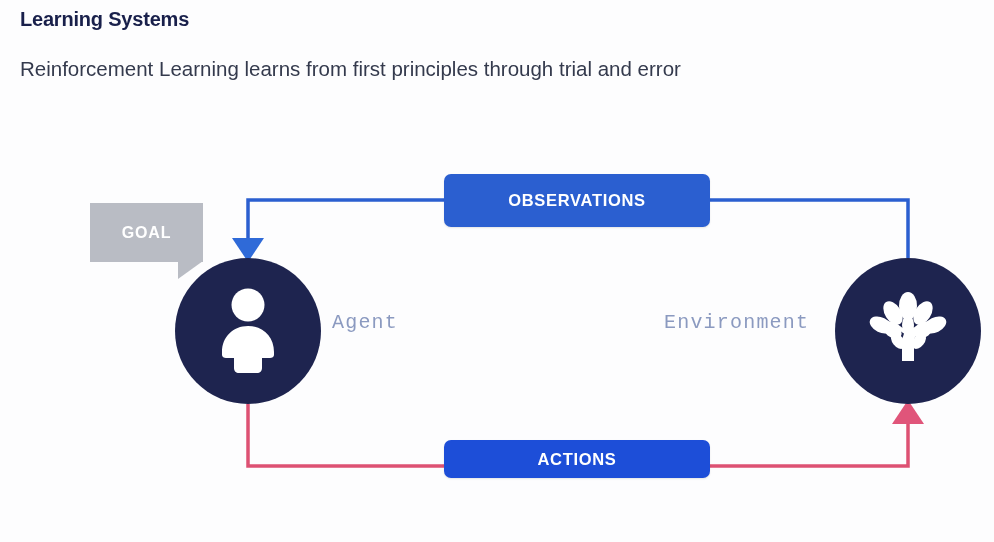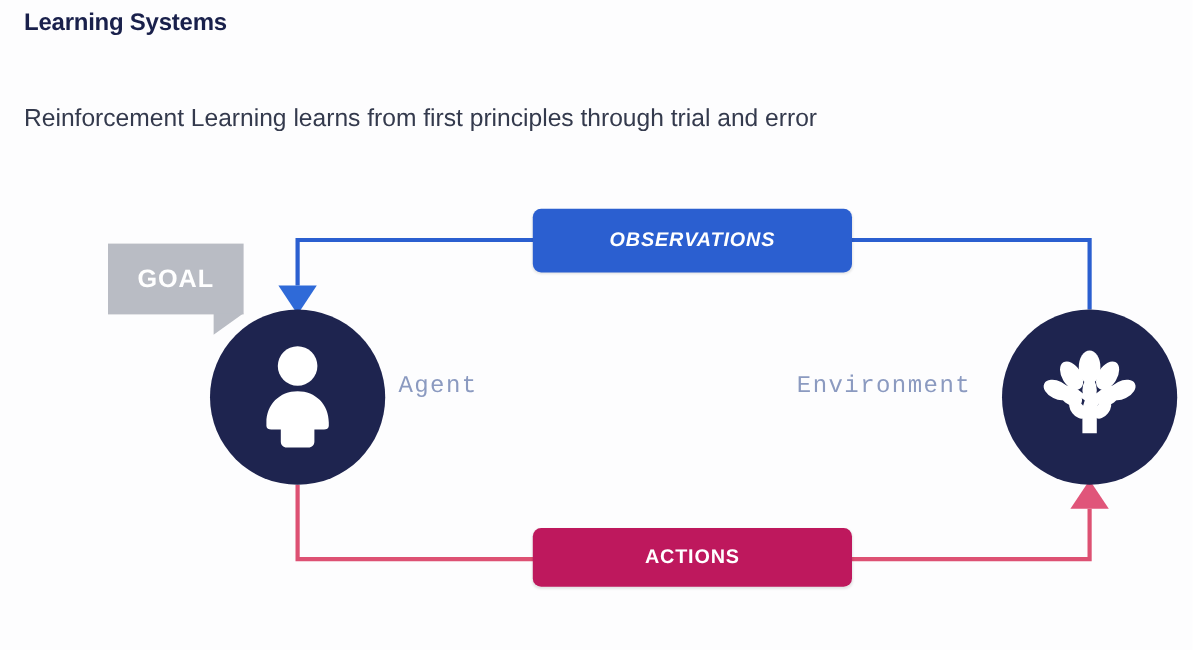--- a/index.html
+++ b/index.html
@@ -36,21 +36,20 @@
     white-space: nowrap;
   }
   .subtitle {
     position: absolute;
     left: 20px;
     top: 57px;
     font-size: 20.5px;
     font-weight: normal;
     color: #343a4d;
     white-space: nowrap;
-    margin-top: 30px;
   }
 
   
   #diagram {
     position: absolute;
     left: 0;
     top: 0;
     width: 994px;
     height: 542px;
   }
@@ -67,43 +66,42 @@
     font-weight: bold;
     letter-spacing: 0.7px;
     box-shadow: 0 1px 2px rgba(0,0,0,0.10);
   }
   #chip-observations {
     left: 444px;
     top: 174px;
     width: 266px;
     height: 53px;
     background: #2b5fd0;
-    font-style: italic;
   }
   #chip-actions {
     left: 444px;
     top: 440px;
     width: 266px;
-    height: 49px;
-    background: #be185d;
+    height: 38px;
+    background: #1d4ed8;
   }
 
   
   #goal-bubble {
     position: absolute;
     left: 90px;
     top: 203px;
     width: 113px;
     height: 59px;
     background: #b9bcc4;
     display: flex;
     align-items: center;
     justify-content: center;
     color: #ffffff;
-    font-size: 21px;
+    font-size: 16px;
     font-weight: bold;
     letter-spacing: 0.8px;
   }
   #goal-tail {
     position: absolute;
     left: 178px;
     top: 261px;
     width: 0;
     height: 0;
     border-left: 25px solid #b9bcc4;

